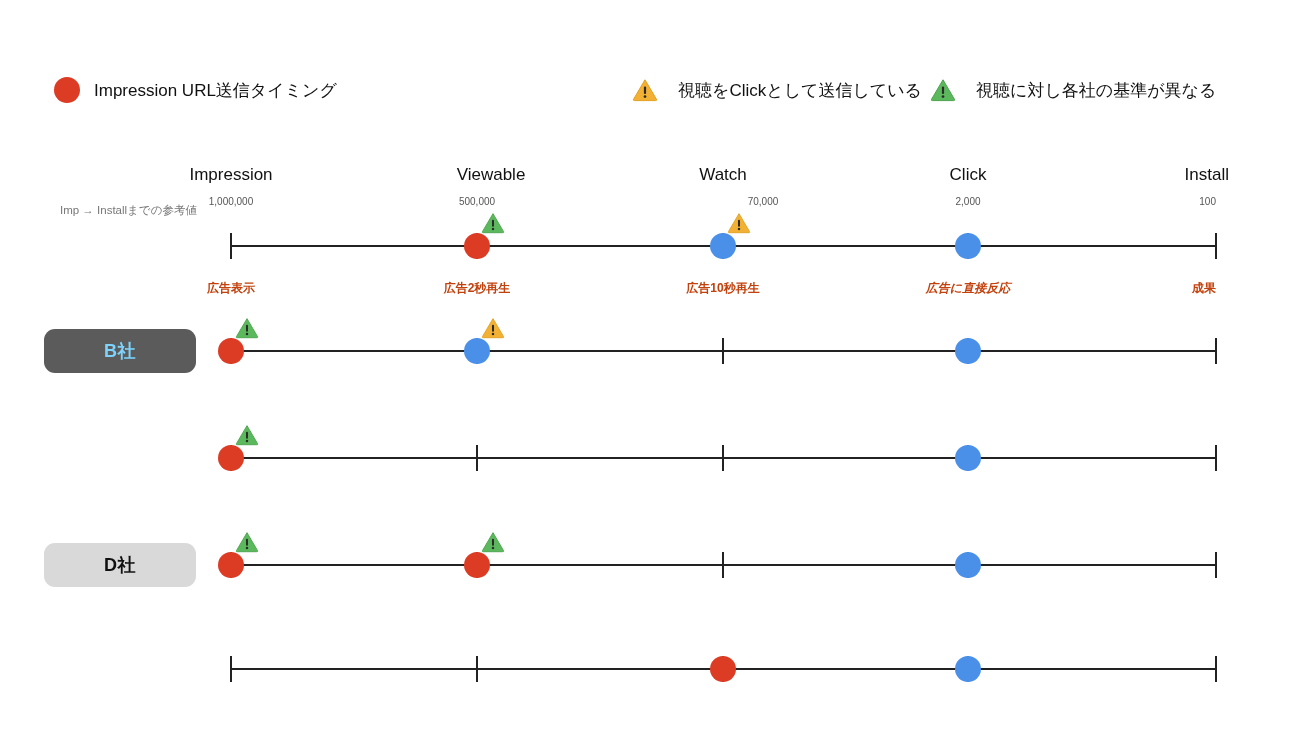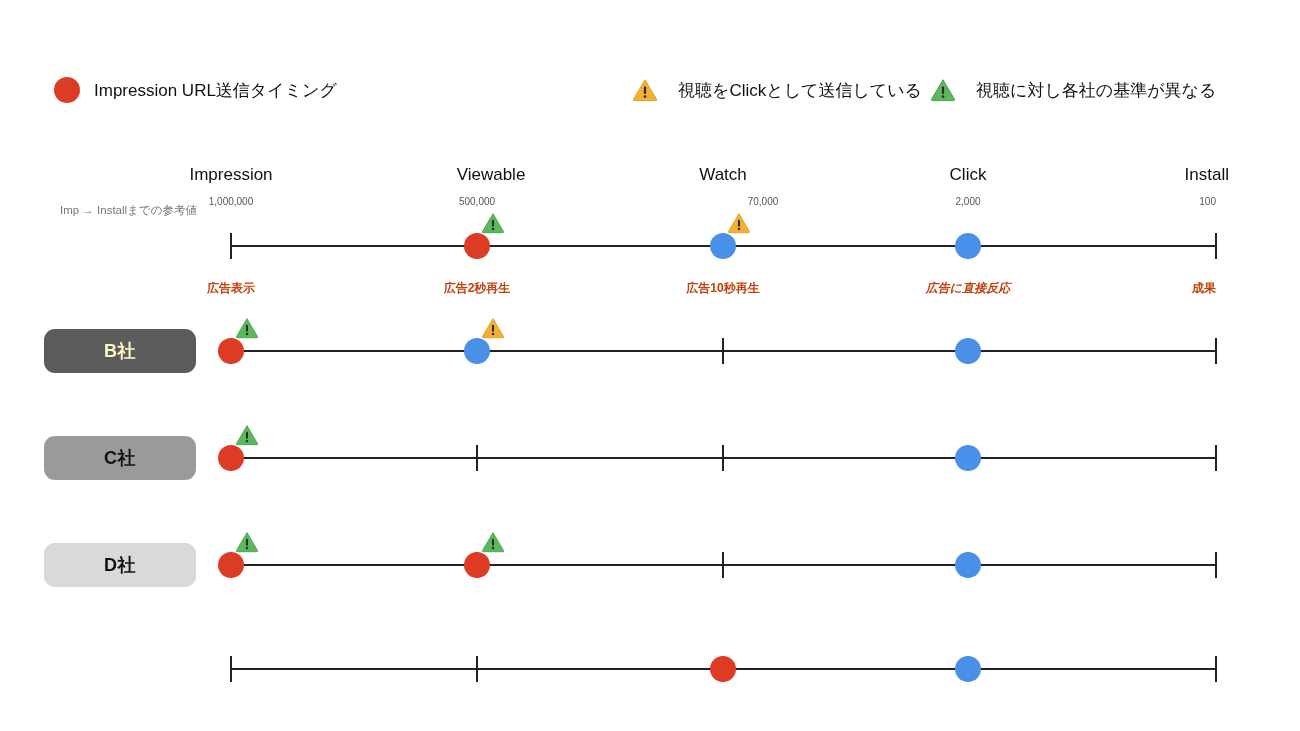--- a/index.html
+++ b/index.html
@@ -44,21 +44,21 @@
   .sub-label{position:absolute;top:56px;transform:translateX(-50%);
              font-size:12px;font-weight:bold;color:#c2410c;white-space:nowrap;}
 
   #row-a{top:224px;}
   #row-b{top:329px;}
   #row-c{top:436px;}
   #row-d{top:543px;}
   #row-e{top:647px;}
 
   .pill-black{background:#000;color:#fff;}
-  .pill-dark{background:#5b5b5b;color:#fef9c3;}
+  .pill-dark{background:#5b5b5b;color:#7dd3fc;}
   .pill-mid{background:#9a9a9a;color:#111;}
   .pill-light{background:#d9d9d9;color:#111;}
   .pill-outline{background:#fff;color:#111;border:2px solid #111;}
 </style>
 </head>
 <body>
 
 <div class="stage">
 
   <div class="legend">
@@ -146,21 +146,20 @@
           </svg></div>
         <div class="dot blue" style="left: 477px;"></div>
         <div class="tri" style="left: 493px;"><svg width="24" height="22" viewBox="0 0 26 24">
             <path d="M13 1.8 L24.4 21.2 Q25.2 22.6 23.6 22.6 L2.4 22.6 Q0.8 22.6 1.6 21.2 Z" fill="#f2b134" stroke="#e0a020" stroke-width="1" stroke-linejoin="round"></path>
             <rect x="11.9" y="8.5" width="2.2" height="7.5" rx="1" fill="#2b2b2b"></rect>
             <circle cx="13" cy="18.6" r="1.35" fill="#2b2b2b"></circle>
           </svg></div>
         <div class="dot blue" style="left: 968px;"></div>
       </div>
       <div class="row" id="row-c">
-        <div class="pill pill-mid">C社</div>
         <div class="axis"></div>
         <div class="tick" style="left: 231px;"></div>
         <div class="tick" style="left: 477px;"></div>
         <div class="tick" style="left: 723px;"></div>
         <div class="tick" style="left: 968px;"></div>
         <div class="tick" style="left: 1216px;"></div>
         <div class="dot red" style="left: 231px;"></div>
         <div class="tri" style="left: 247px;"><svg width="24" height="22" viewBox="0 0 26 24">
             <path d="M13 1.8 L24.4 21.2 Q25.2 22.6 23.6 22.6 L2.4 22.6 Q0.8 22.6 1.6 21.2 Z" fill="#5cb85c" stroke="#4aa34a" stroke-width="1" stroke-linejoin="round"></path>
             <rect x="11.9" y="8.5" width="2.2" height="7.5" rx="1" fill="#2b2b2b"></rect>

